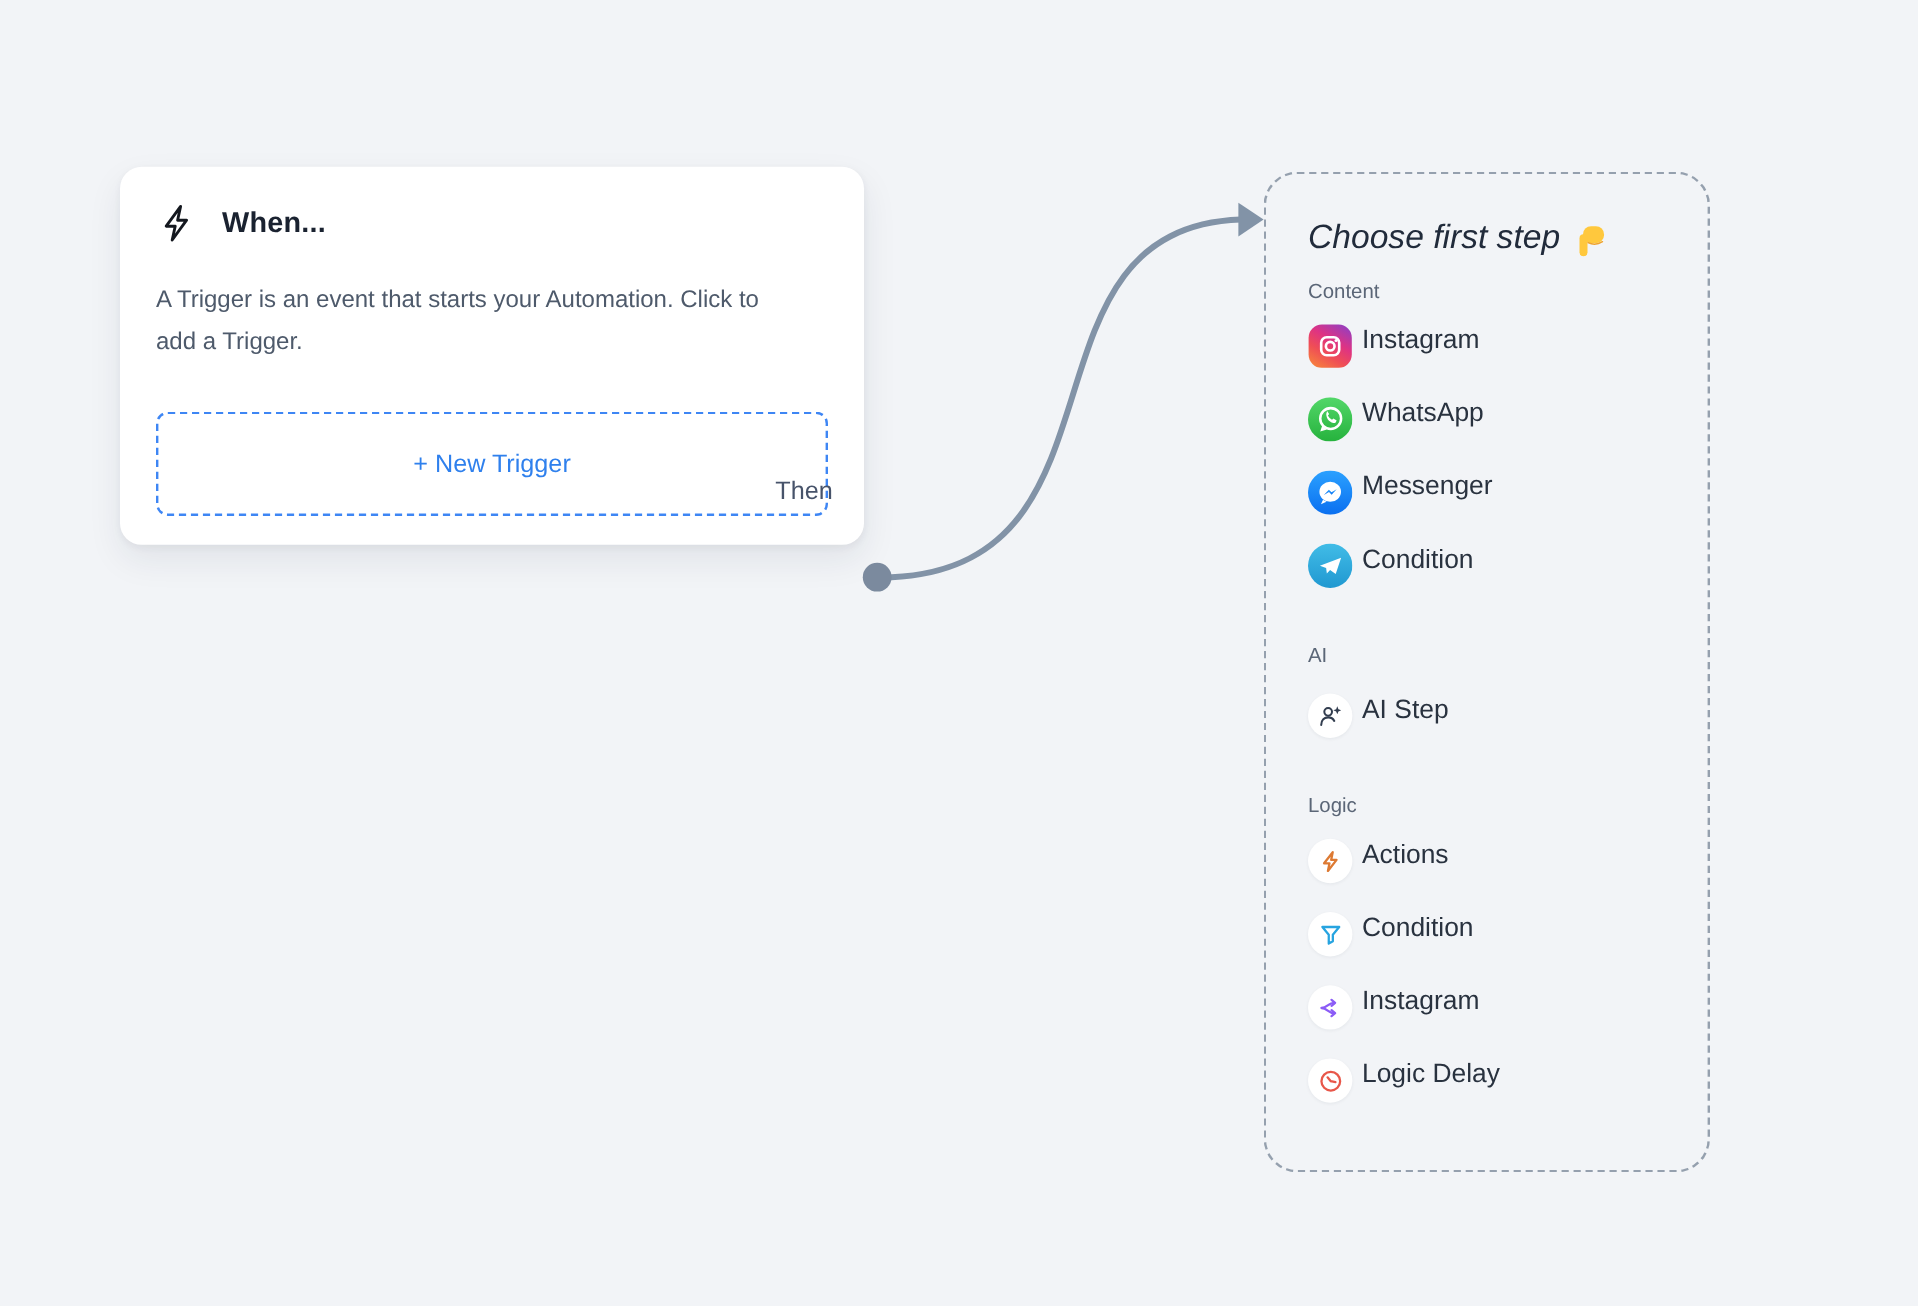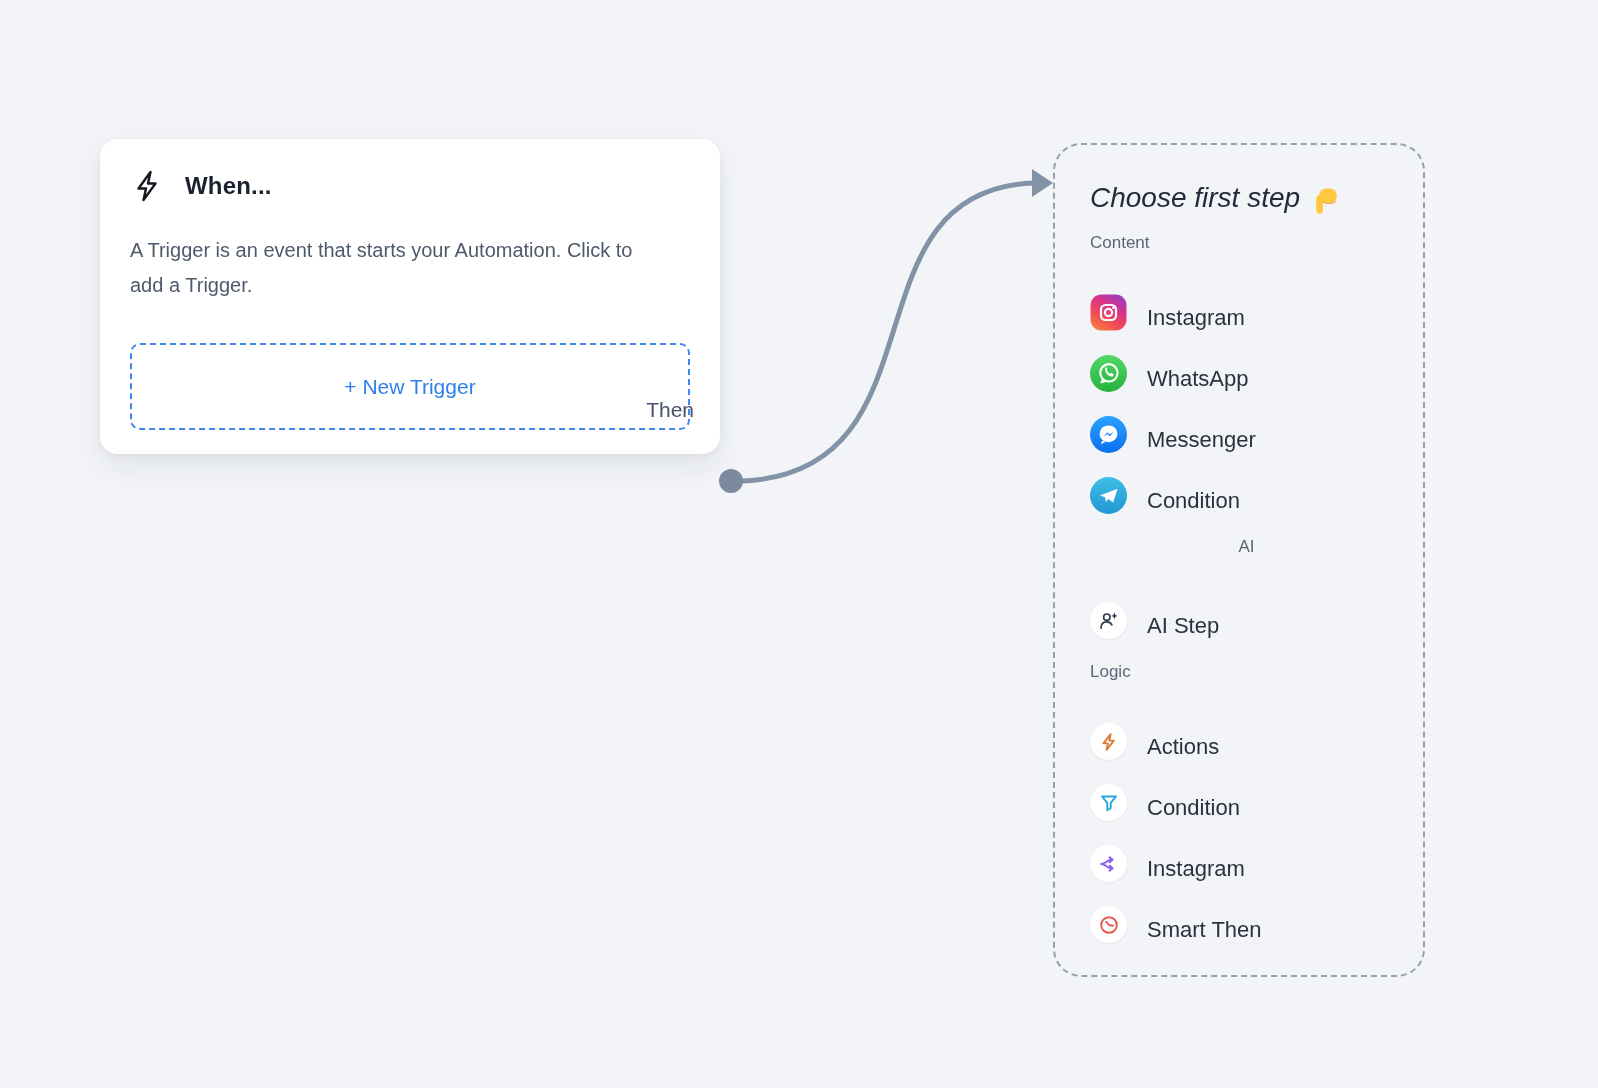--- a/index.html
+++ b/index.html
@@ -78,24 +78,24 @@
     display: flex; align-items: center; gap: 10px;
     font-size: 28px; font-weight: 500; color: #212B3B;
     line-height: 38px;
     font-style: italic;
   }
   .picker-title .emoji { width: 30px; height: 30px; margin-top: 5px; }
   .section-label {
     font-size: 17px; color: #5B6677; line-height: 22px;
   }
   .section-label.first  { margin-top: 15px; margin-bottom: 16px; }
-  .section-label.mid-ai { margin-top: 22px; margin-bottom: 20px; text-align: center; }
+  .section-label.mid-ai { margin-top: 22px; margin-bottom: 20px; }
   .section-label.mid-lg { margin-top: 22px; margin-bottom: 16px; }
   .picker-row {
-    display: flex; align-items: flex-end; gap: 20px;
+    display: flex; align-items: flex-start; gap: 8px;
     height: 61px; cursor: pointer;
   }
   .row-icon {
     width: 37px; height: 37px; flex: none;
     display: flex; align-items: center; justify-content: center;
   }
   .row-icon.bubble {
     background: #FFFFFF; border-radius: 50%;
     box-shadow: 0 1px 3px rgba(20,30,50,.06);
   }
@@ -246,16 +246,16 @@
     <span class="row-label">Instagram</span>
   </div>
 
   <div class="picker-row">
     <span class="row-icon bubble">
       <svg width="22" height="22" viewBox="0 0 22 22">
         <circle cx="11" cy="11" r="7.8" fill="none" stroke="#E8574A" stroke-width="1.9"></circle>
         <path d="M11 11 L8.3 7.8 M11 11 L14.9 11.7" fill="none" stroke="#E8574A" stroke-width="1.9" stroke-linecap="round"></path>
       </svg>
     </span>
-    <span class="row-label">Smart Then</span>
+    <span class="row-label">Logic Delay</span>
   </div>
 
 </div>
 
 </body></html>

